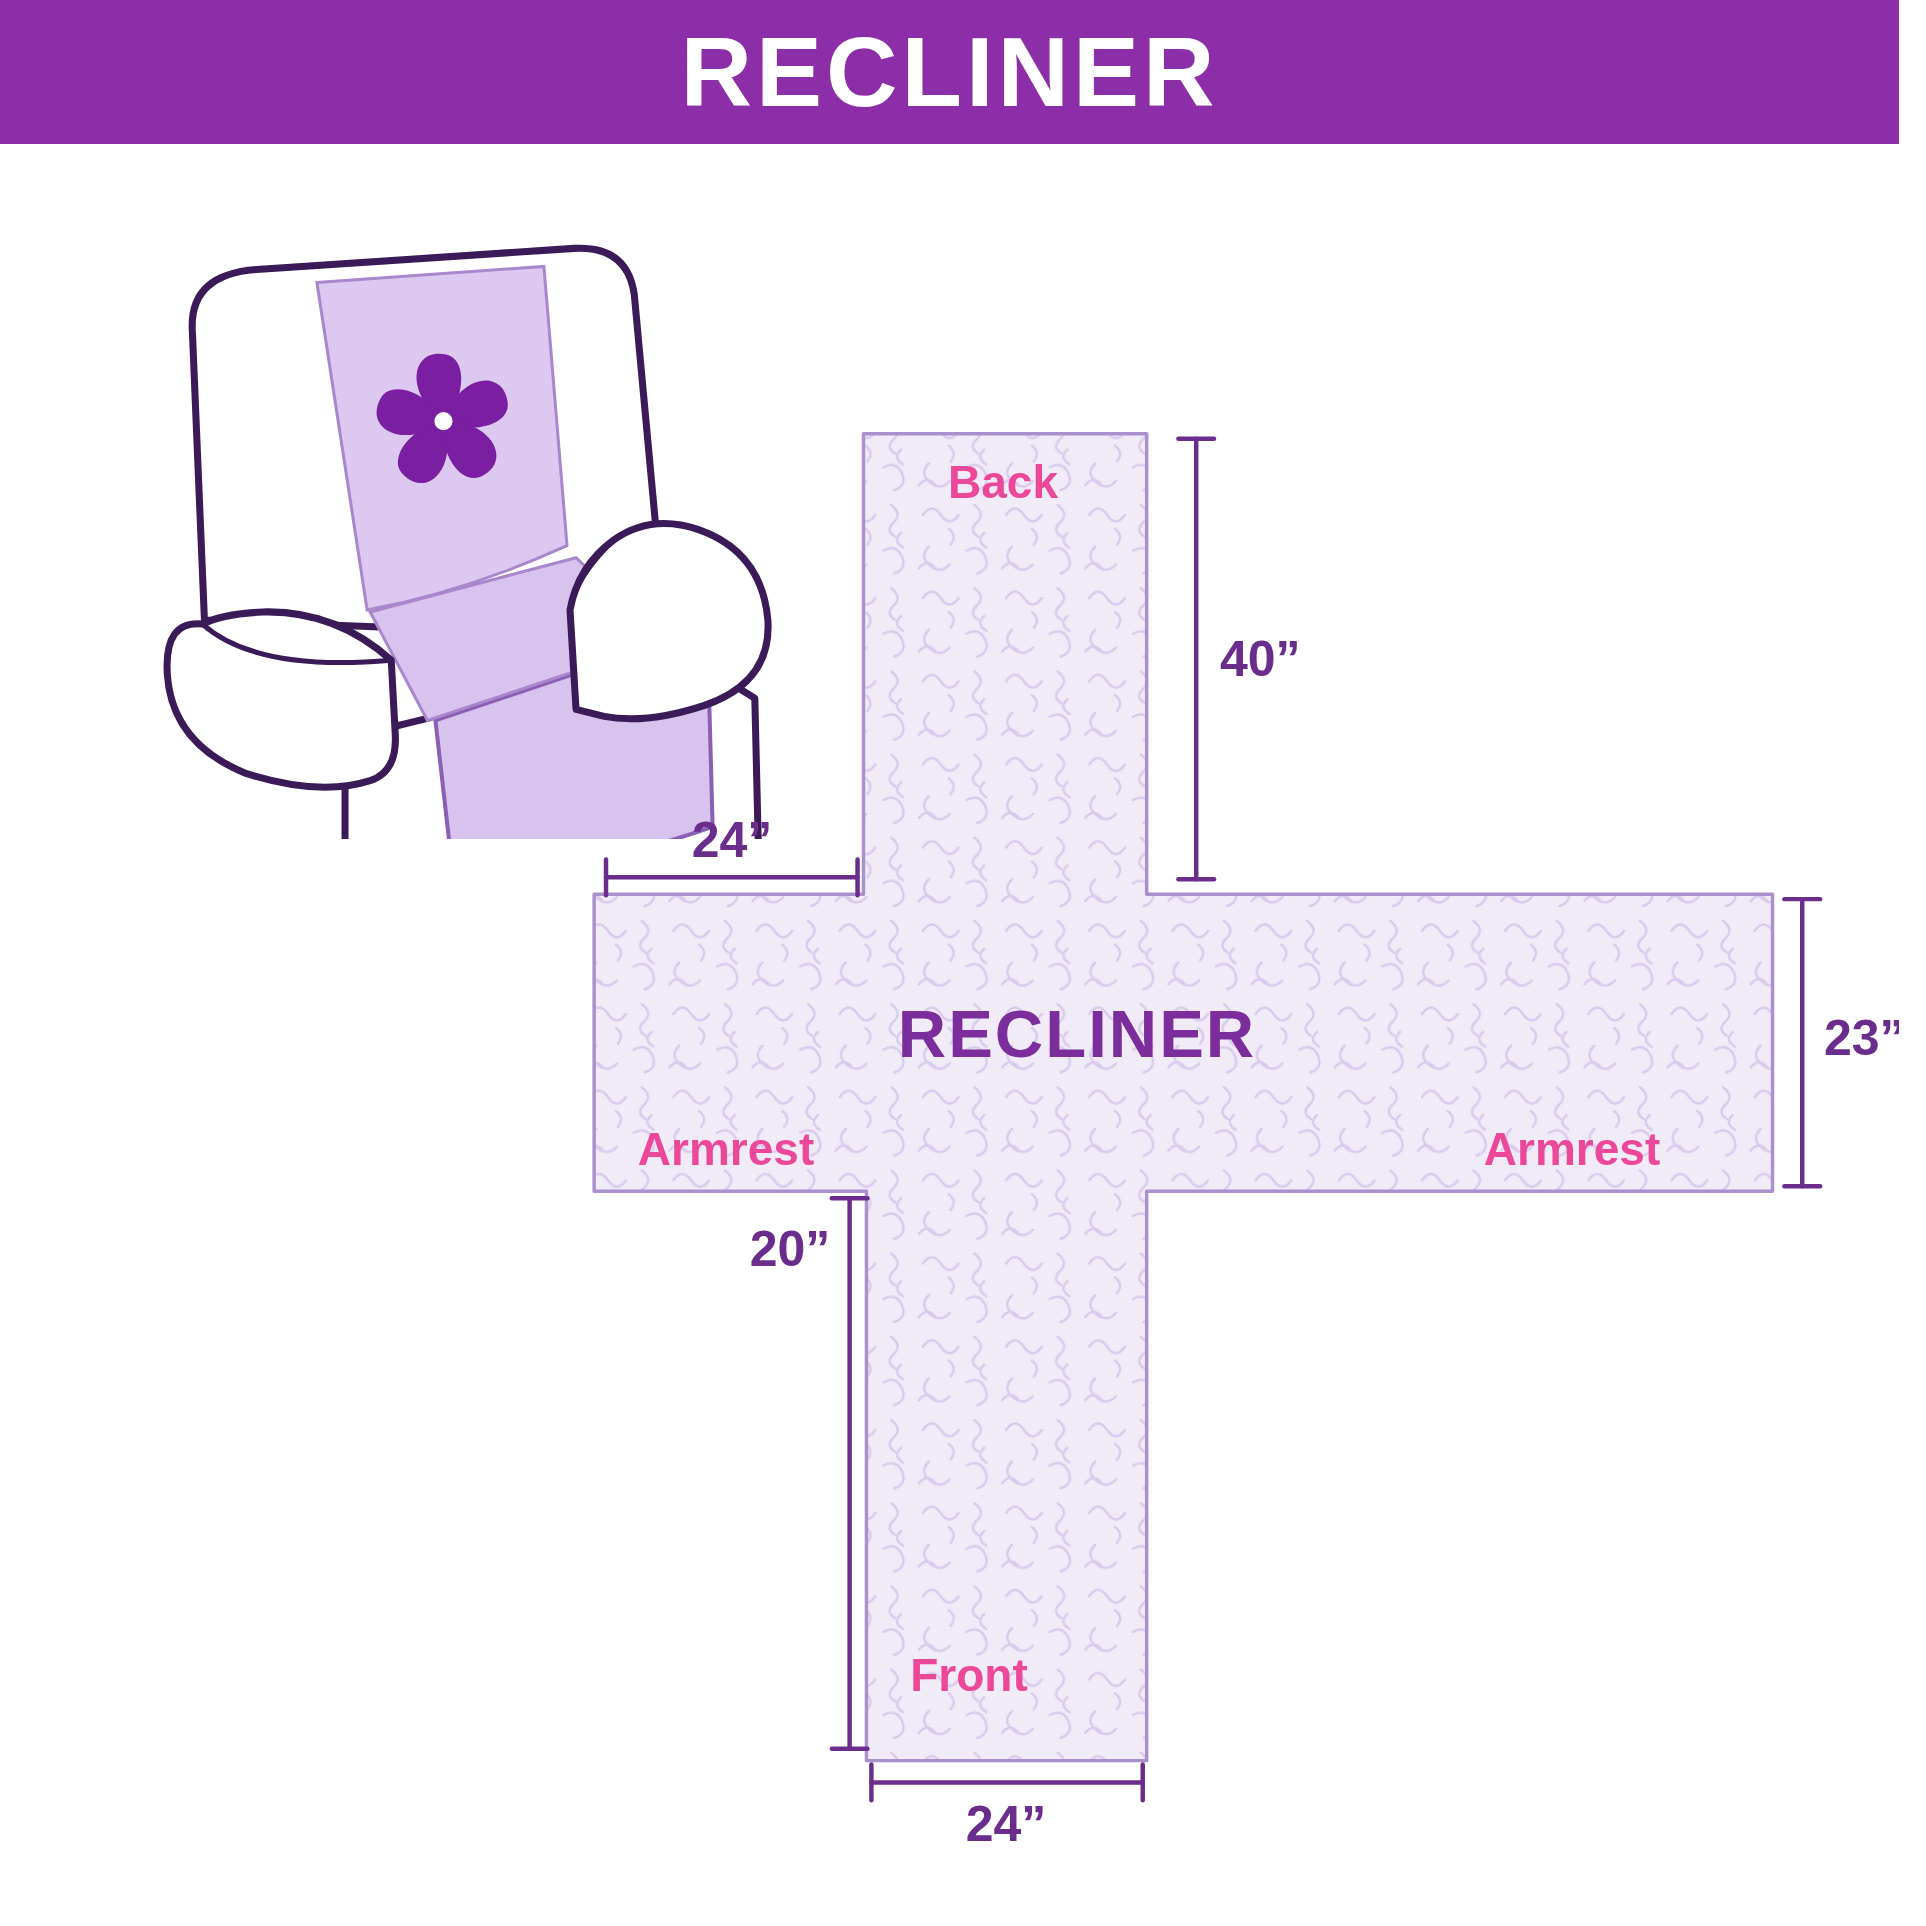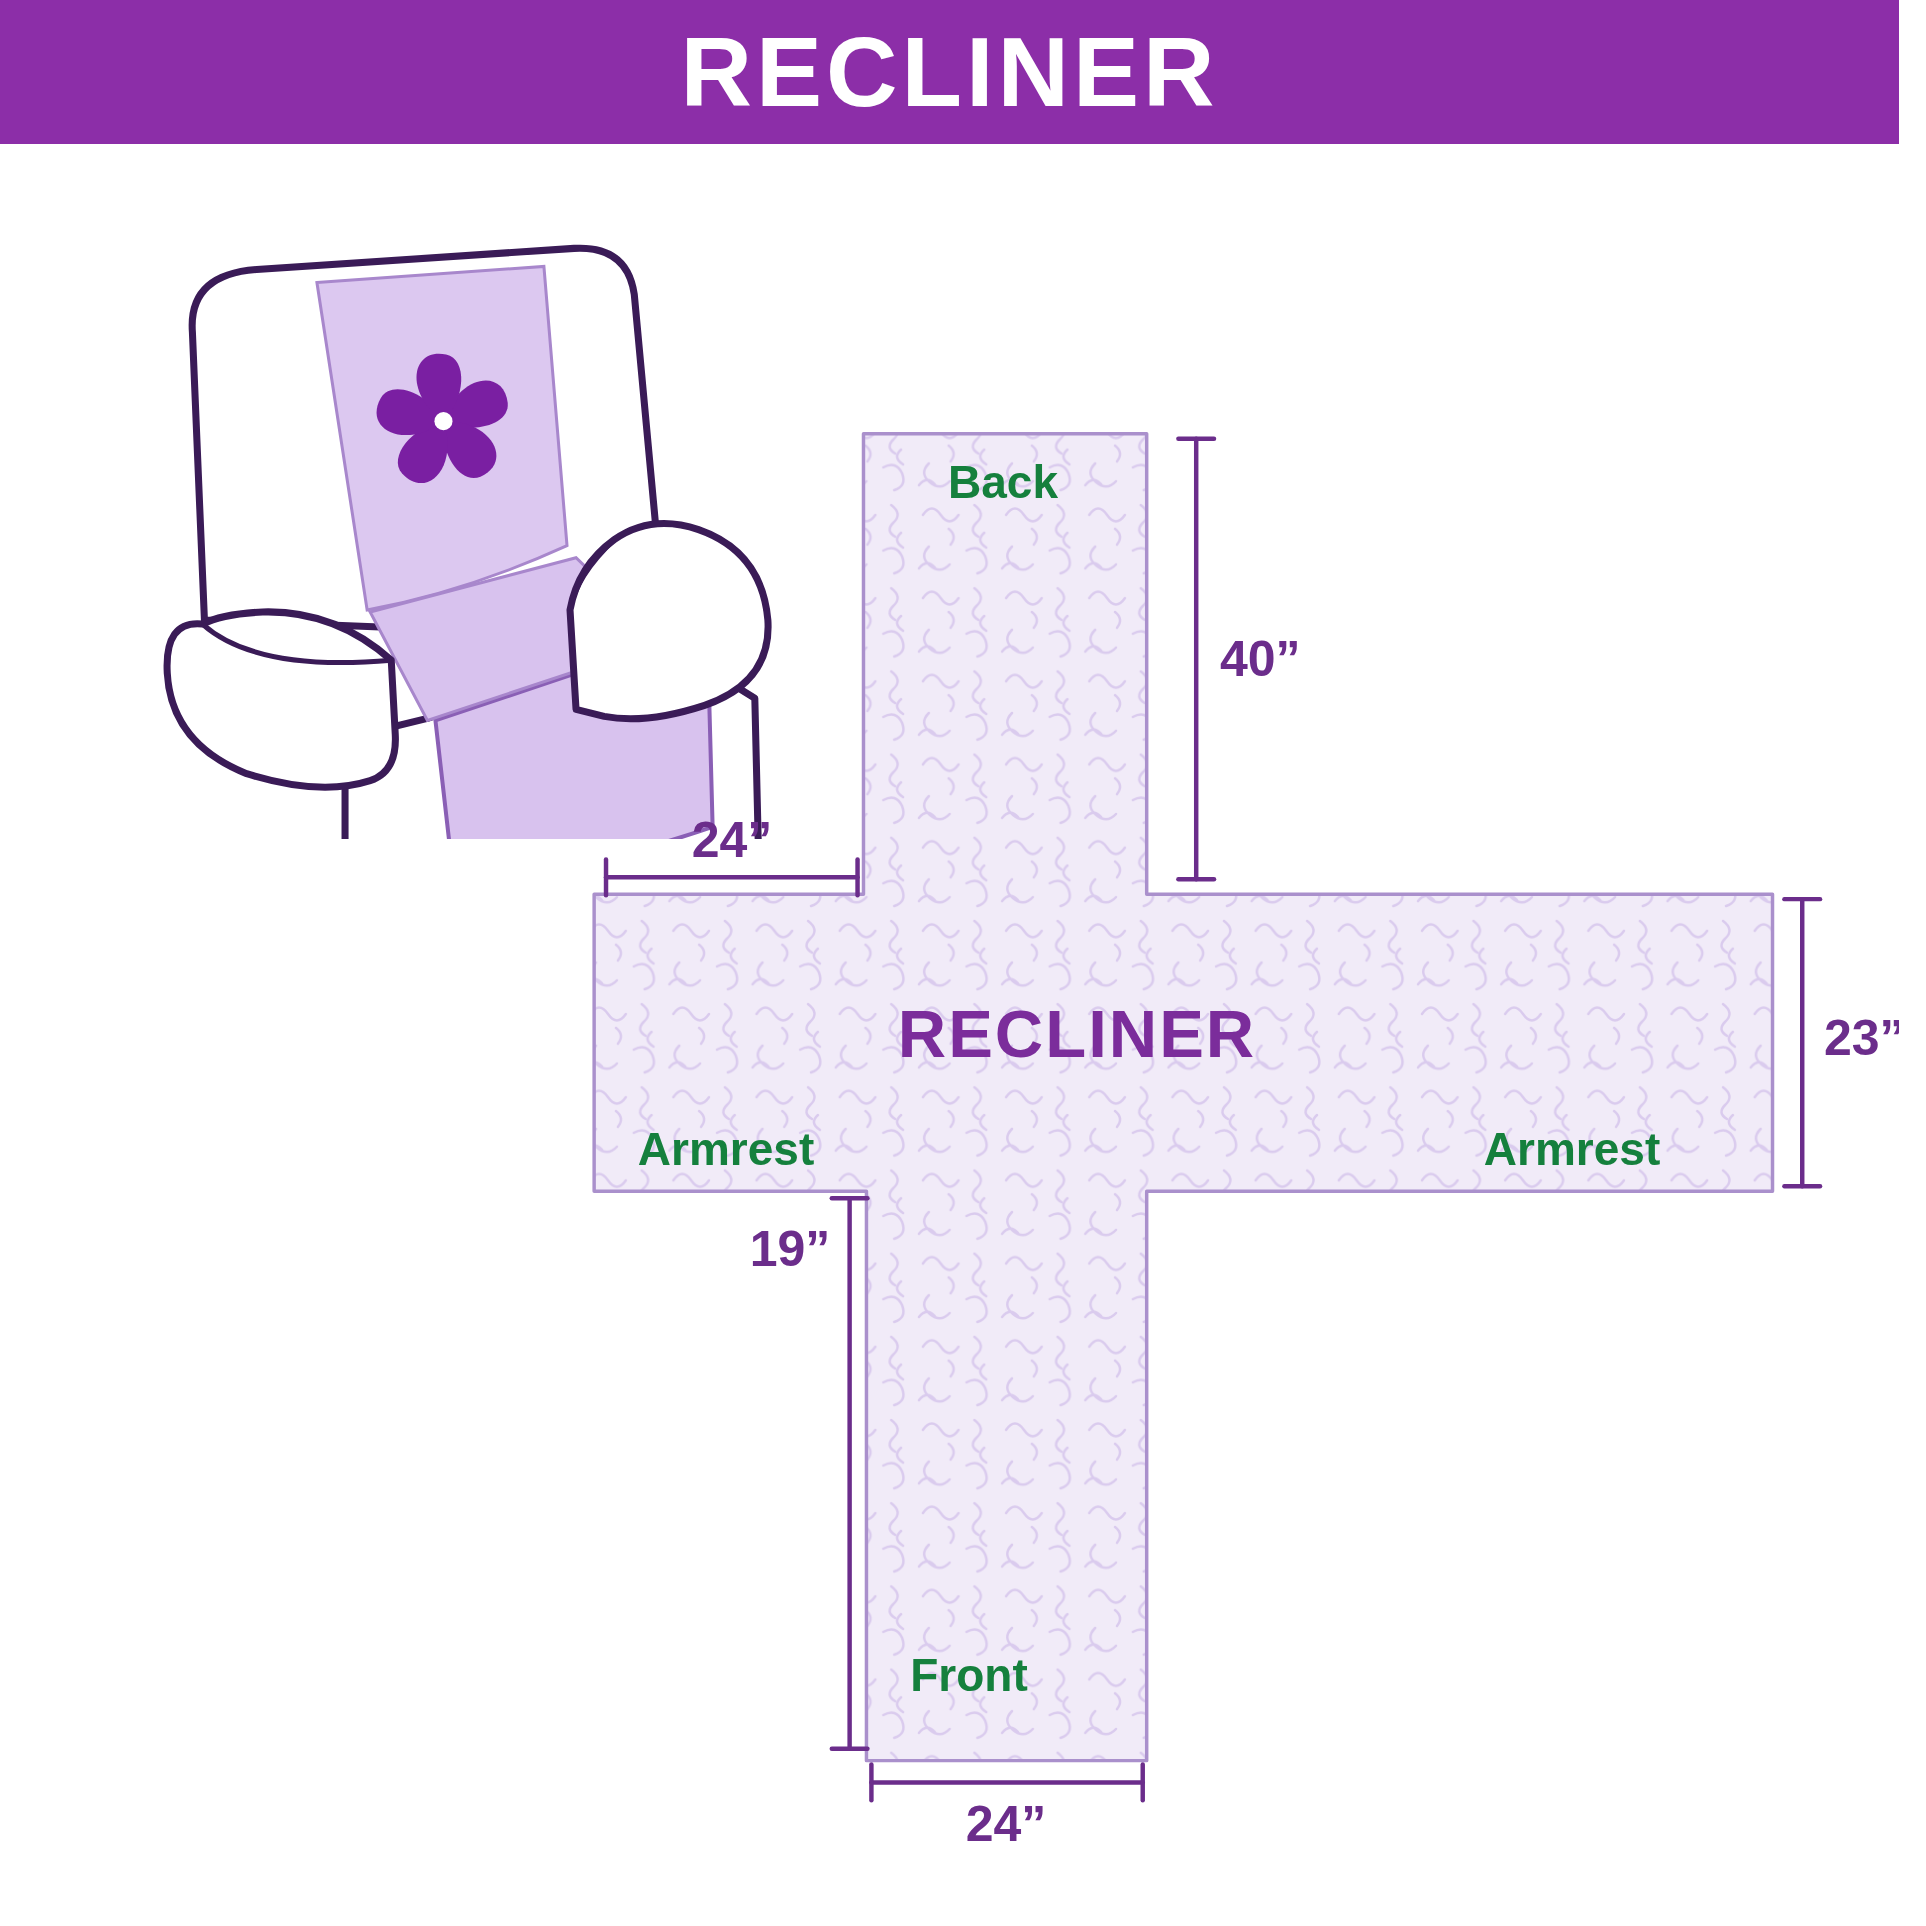--- a/index.html
+++ b/index.html
@@ -28,21 +28,21 @@
     position:absolute;left:104px;top:176px;width:693px;height:663px;
   }
   
   .diagram{
     position:absolute;left:0;top:0;width:1927px;height:1927px;
     pointer-events:none;
   }
   
   .lbl{
     position:absolute;
-    color:#15803d;
+    color:#ec4899;
     font-weight:700;
     white-space:nowrap;
   }
   .lbl.word{font-size:46px;}
   .lbl.dim{font-size:50px;color:#6B2D8B;}
   .lbl.center{font-size:67px;letter-spacing:2px;color:#7B2D9B;}
   .c{transform:translate(-50%,-50%);}
   .vmid{transform:translate(0,-50%);}
 </style>
 </head>
@@ -136,18 +136,18 @@
     </g>
   </svg>
 
   <div class="lbl word c" style="left:1003px;top:482px;">Back</div>
   <div class="lbl dim vmid" style="left:1220px;top:659px;">40”</div>
   <div class="lbl dim c" style="left:732px;top:840px;">24”</div>
   <div class="lbl center c" style="left:1077px;top:1033px;">RECLINER</div>
   <div class="lbl dim vmid" style="left:1824px;top:1038px;text-align:center;">23”</div>
   <div class="lbl word c" style="left:726px;top:1149px;">Armrest</div>
   <div class="lbl word c" style="left:1572px;top:1149px;">Armrest</div>
-  <div class="lbl dim c" style="left:790px;top:1249px;">19”</div>
+  <div class="lbl dim c" style="left:790px;top:1249px;">20”</div>
   <div class="lbl word c" style="left:969px;top:1675px;">Front</div>
   <div class="lbl dim c" style="left:1006px;top:1824px;">24”</div>
 
 </div>
 
 
 </body></html>

